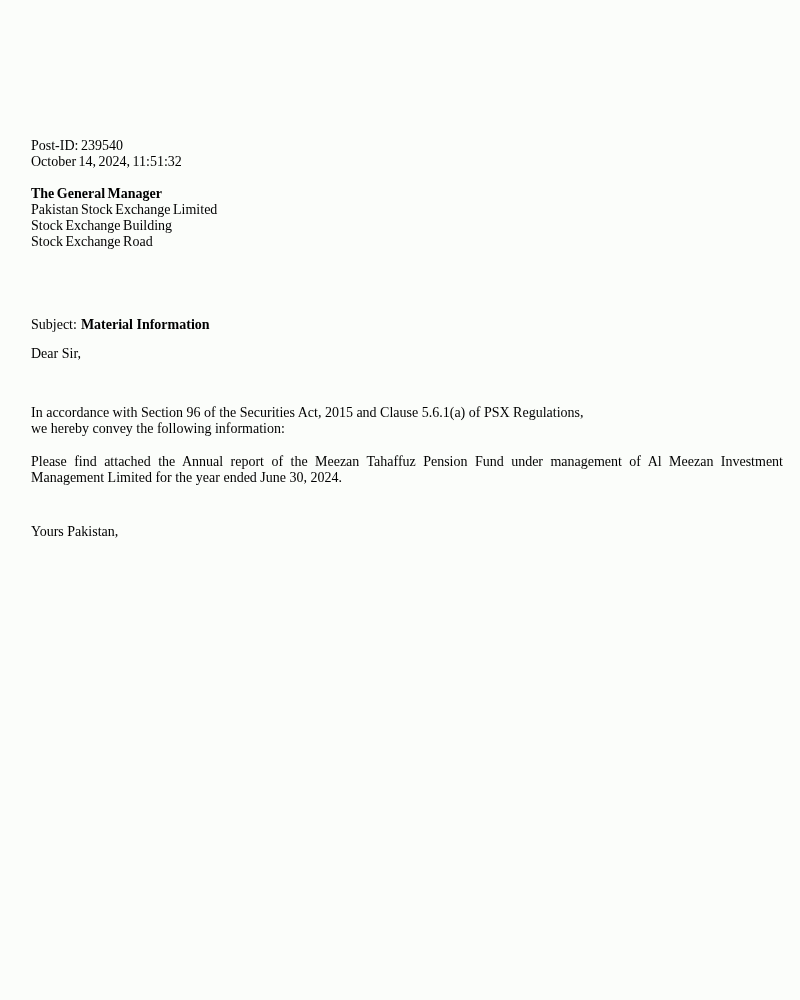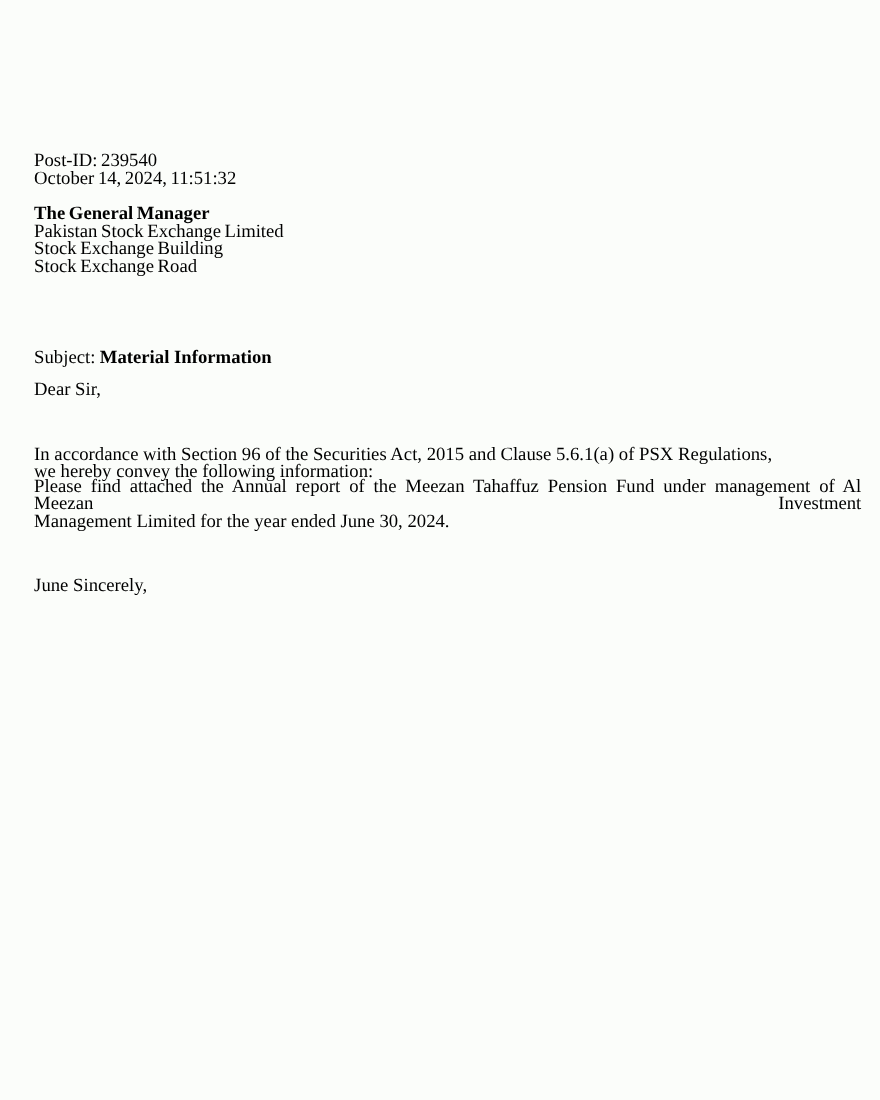--- a/index.html
+++ b/index.html
@@ -7,35 +7,35 @@
     padding: 0;
     background: #fbfdfa;
   }
   .page {
     position: relative;
     width: 800px;
     height: 1000px;
     background: #fbfdfa;
     color: #000000;
     font-family: "Liberation Serif", "DejaVu Serif", serif;
-    font-size: 17px;
+    font-size: 14px;
     line-height: 16px;
     overflow: hidden;
   }
   .block {
     position: absolute;
     left: 31px;
     width: 752px;
   }
   .meta-block    { top: 138px; word-spacing: -1px; }
   .recipient-block { top: 186px; word-spacing: -1px; }
   .subject-block { top: 317px; }
   .salutation-block { top: 346px; }
   .para1-block   { top: 405px; }
-  .para2-block   { top: 434px; }
+  .para2-block   { top: 454px; }
   .closing-block { top: 524px; }
   .bold { font-weight: bold; }
   .subject-label { margin-right: 4px; margin-top: 36px; }
   .justify-last {
     text-align: justify;
     text-align-last: justify;
   }
 </style>
 </head>
 <body>
@@ -63,15 +63,15 @@
   <div class="block para1-block">
     <div>In accordance with Section 96 of the Securities Act, 2015 and Clause 5.6.1(a) of PSX Regulations,</div>
     <div>we hereby convey the following information:</div>
   </div>
 
   <div class="block para2-block">
     <div class="justify-last">Please find attached the Annual report of the Meezan Tahaffuz Pension Fund under management of Al Meezan Investment</div>
     <div>Management Limited for the year ended June 30, 2024.</div>
   </div>
 
-  <div class="block closing-block">June Sincerely,</div>
+  <div class="block closing-block">Yours Pakistan,</div>
 
 </div>
 
 </body></html>

